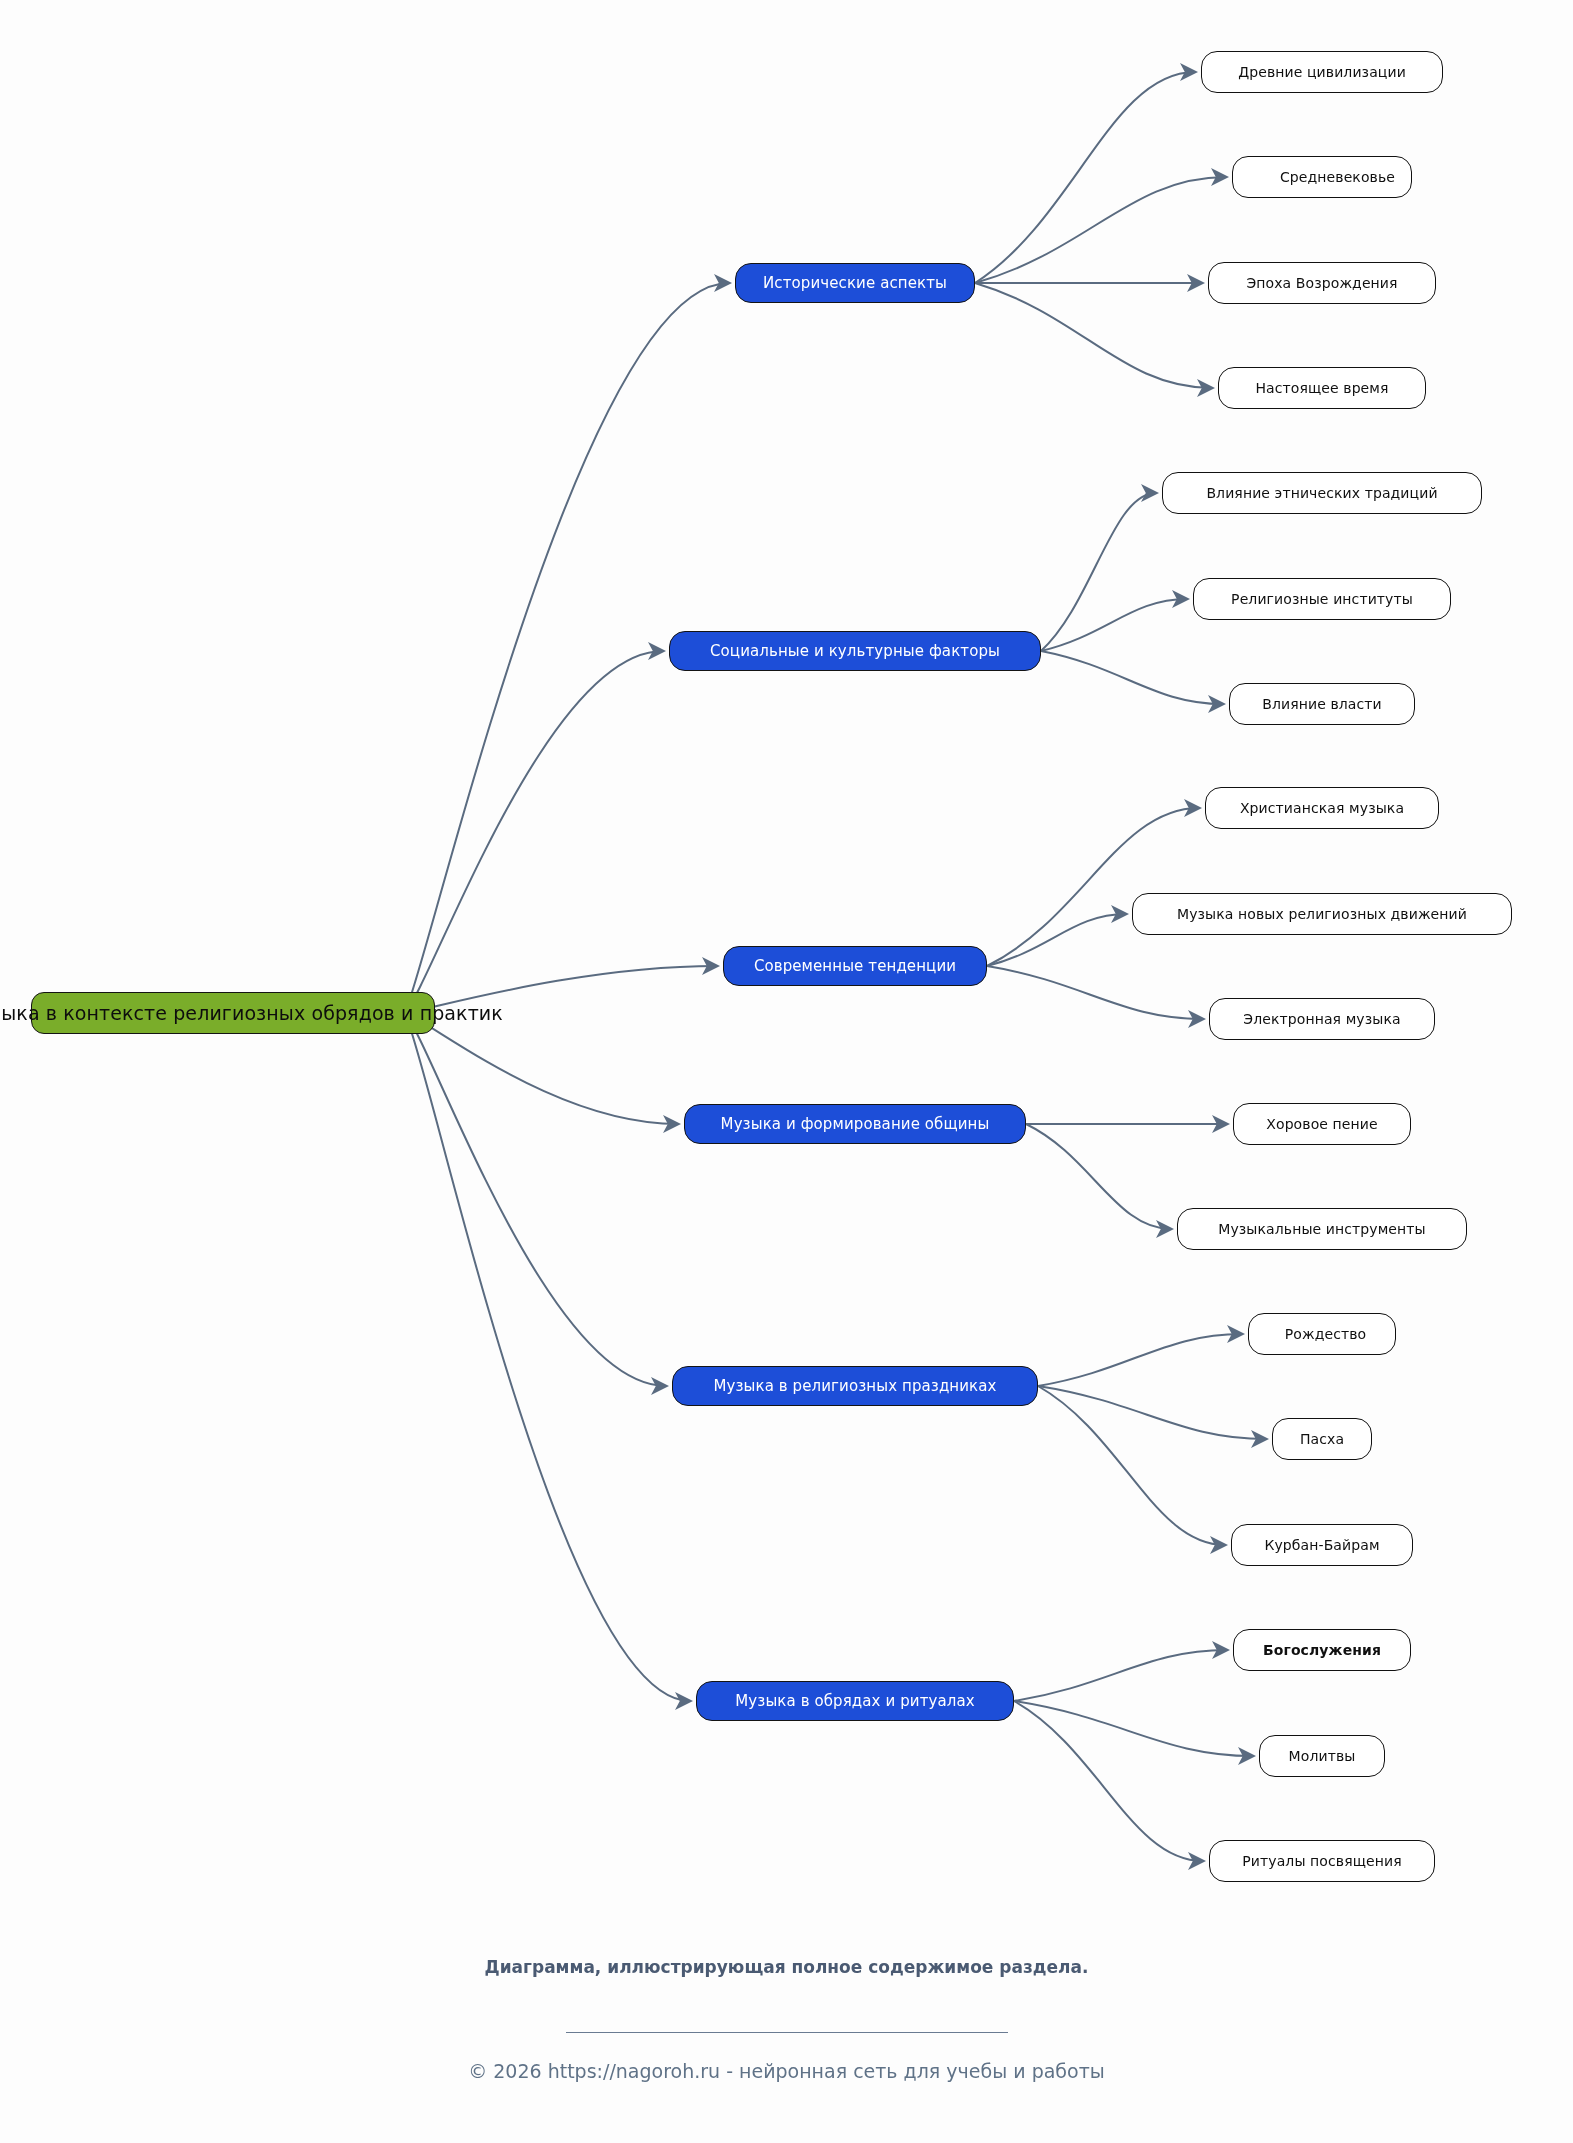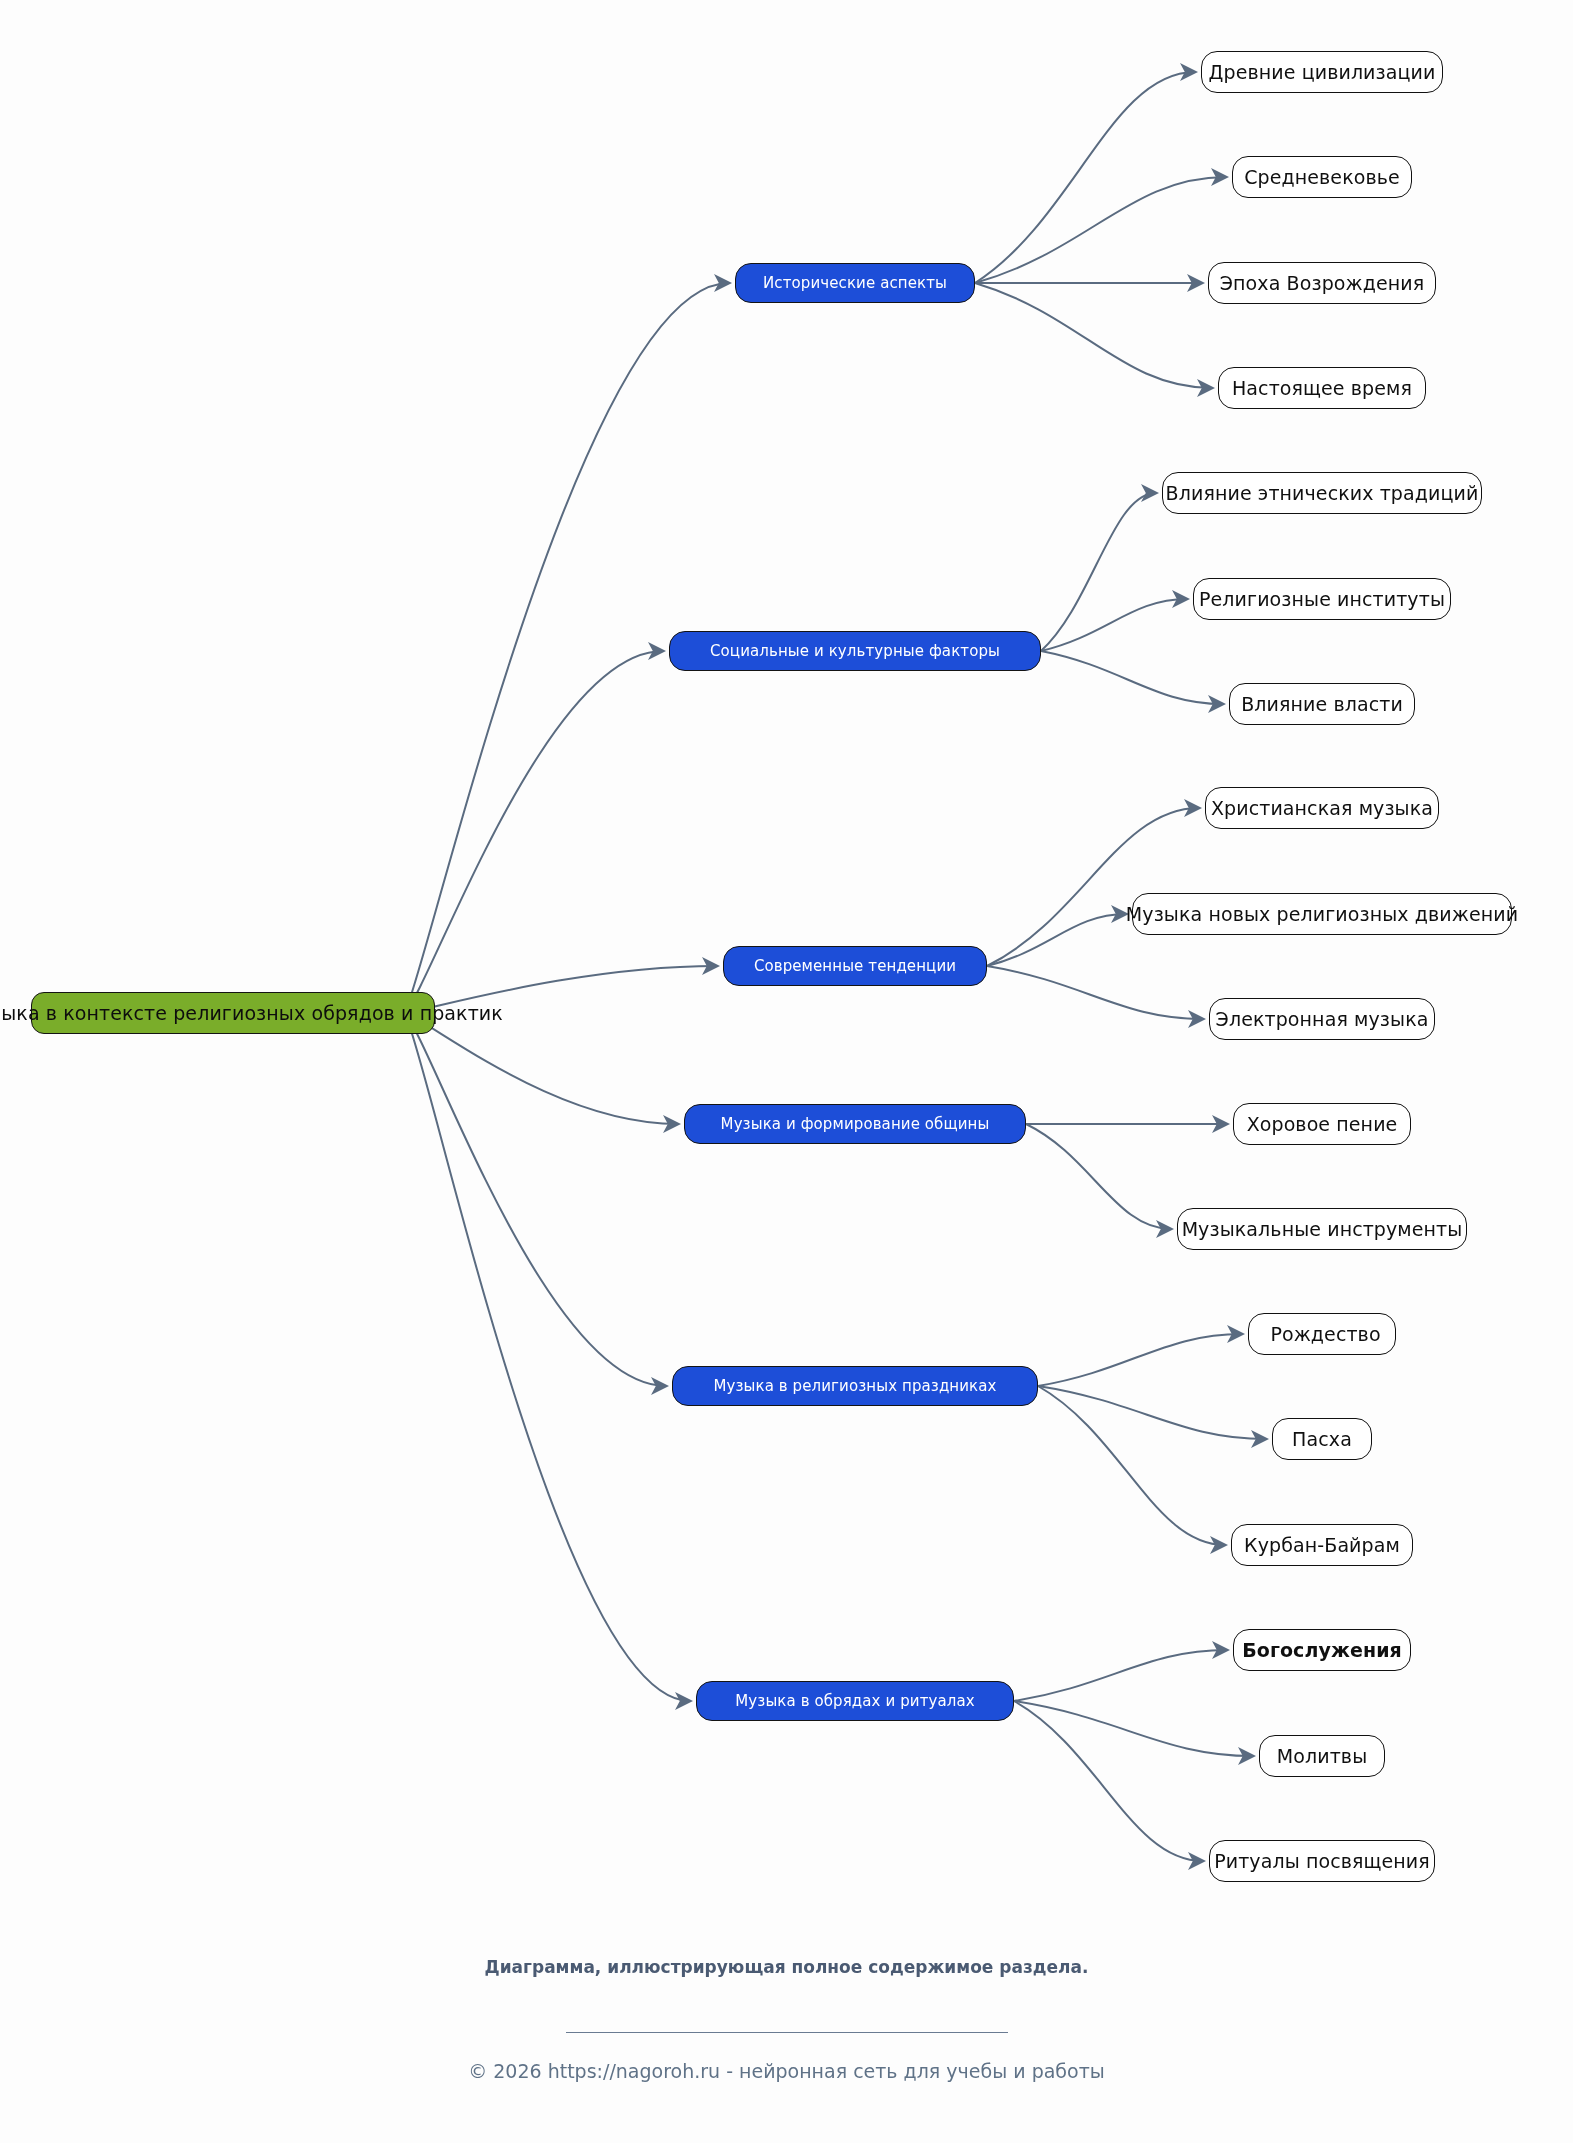--- a/index.html
+++ b/index.html
@@ -32,21 +32,21 @@
     box-sizing: border-box;
     display: flex;
     align-items: center;
     justify-content: center;
     white-space: nowrap;
     transform: translate(-50%, -50%);
     border-radius: 14px;
     border: 1.6px solid #111111;
     background: #ffffff;
     color: #101010;
-    font-size: 19px;
+    font-size: 14px;
     letter-spacing: 0.1px;
     padding: 0 16px;
     line-height: 1;
   }
   .node.root {
     background: #7aad2a;
     border-color: #141414;
     border-radius: 13px;
     color: #0d0d0d;
     font-size: 19px;
@@ -143,21 +143,21 @@
   <div id="nodes">
       <div class="node root" style="left: 233px; top: 1013px; width: 404px; height: 42px;">
         <span>Музыка в контексте религиозных обрядов и практик</span>
       </div>
       <div class="node branch" style="left: 855px; top: 283px; width: 240px; height: 40px;">
         <span>Исторические аспекты</span>
       </div>
       <div class="node leaf" style="left: 1322px; top: 72px; width: 242px; height: 42px;">
         <span>Древние цивилизации</span>
       </div>
-      <div class="node leaf" style="left: 1322px; top: 177px; width: 180px; height: 42px;">
+      <div class="node leaf" style="left: 1322px; top: 177px; width: 180px; height: 42px; justify-content: flex-end;">
         <span>Средневековье</span>
       </div>
       <div class="node leaf" style="left: 1322px; top: 283px; width: 228px; height: 42px;">
         <span>Эпоха Возрождения</span>
       </div>
       <div class="node leaf" style="left: 1322px; top: 388px; width: 208px; height: 42px;">
         <span>Настоящее время</span>
       </div>
       <div class="node branch" style="left: 855px; top: 651px; width: 372px; height: 40px;">
         <span>Социальные и культурные факторы</span>

